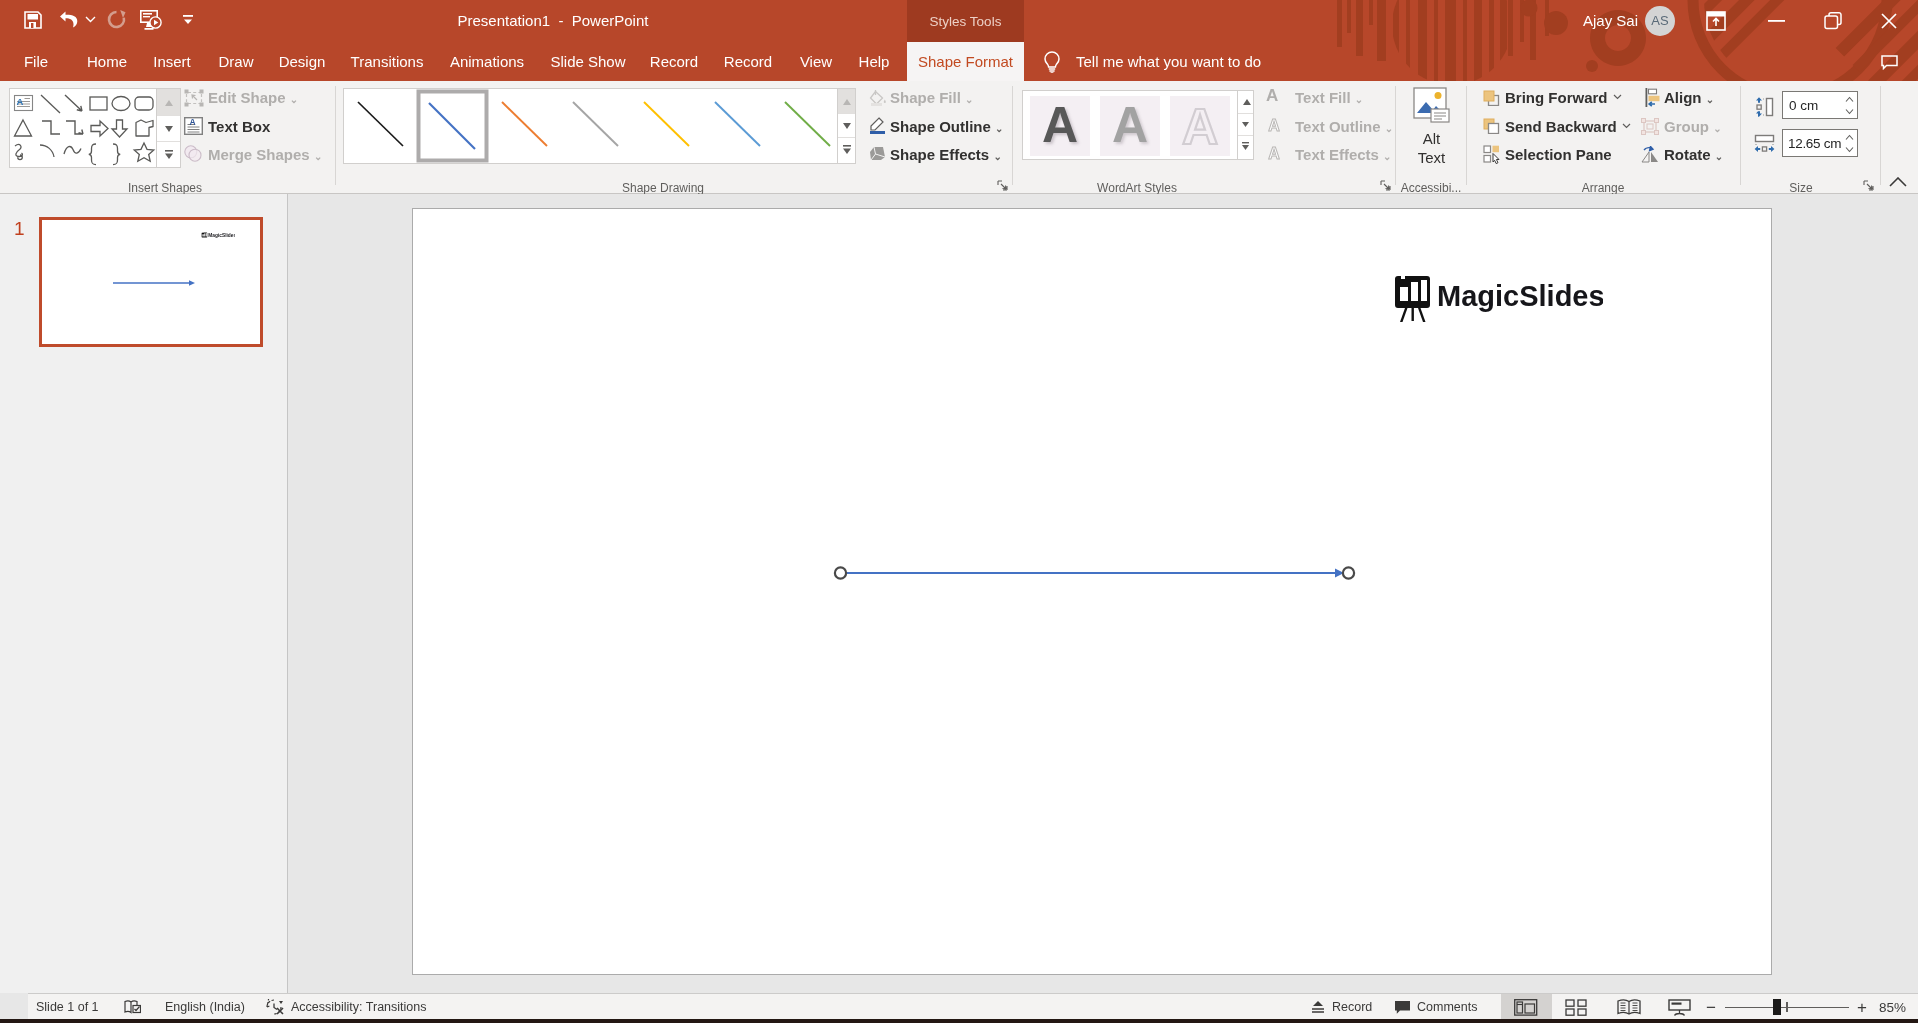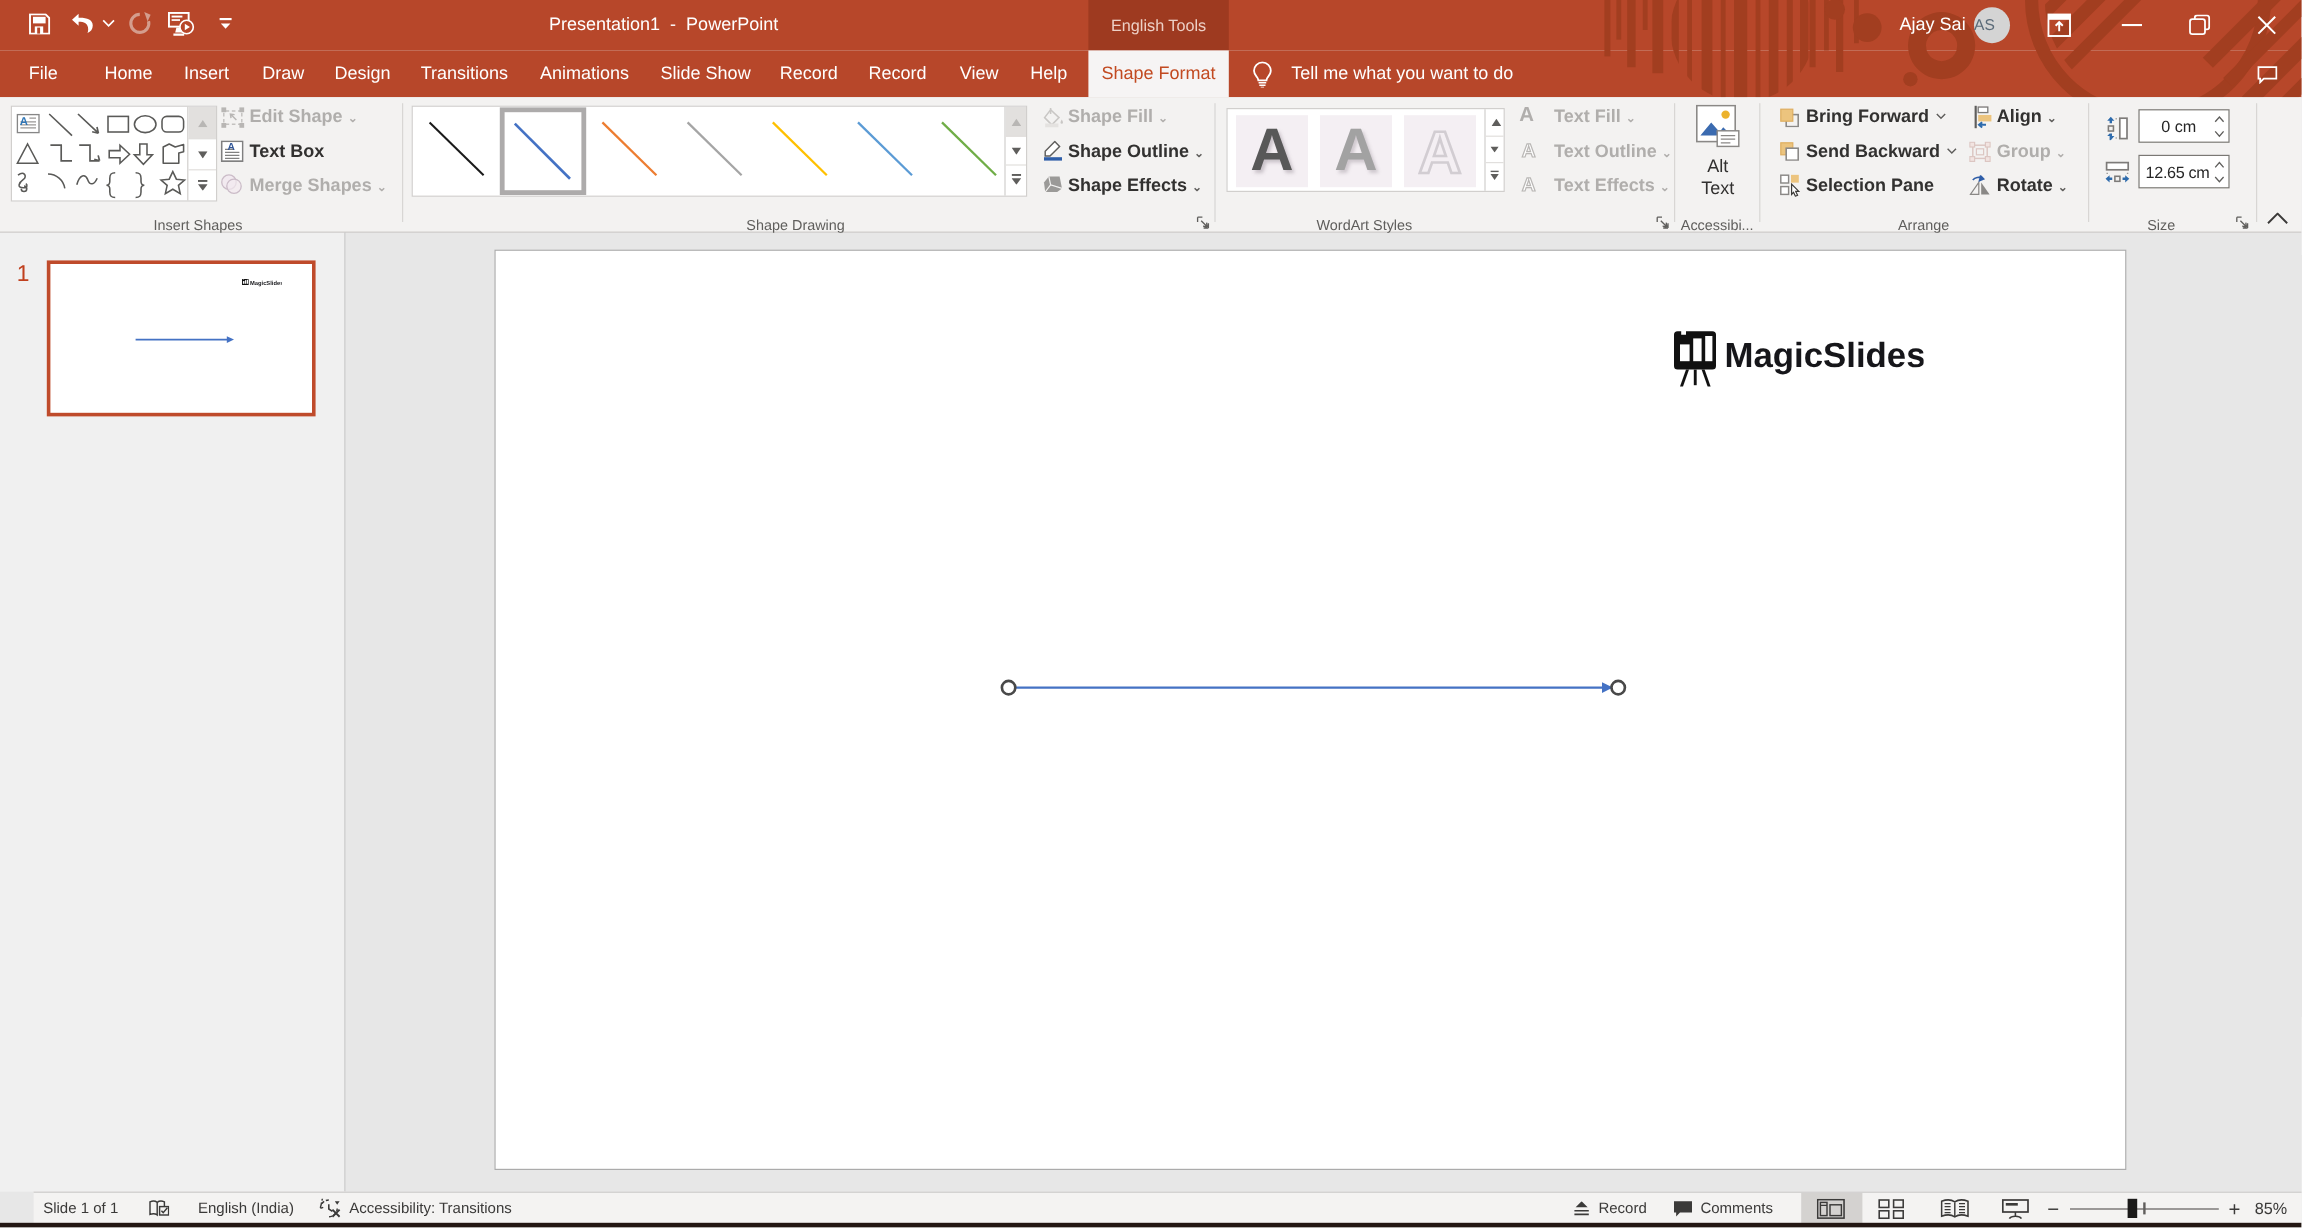--- a/index.html
+++ b/index.html
@@ -7,21 +7,21 @@
   body { font-family:"Liberation Sans", sans-serif; position:relative; background:#e7e7e7; }
   svg { display:block; }
   .abs { position:absolute; }
   
   #titlebar { position:absolute; left:0; top:0; width:1918px; height:42px; background:#b7472a; }
   #tabrow   { position:absolute; left:0; top:42px; width:1918px; height:39px; background:#b7472a; }
   #headart  { position:absolute; left:1330px; top:0; width:588px; height:81px; }
   #dtools   { position:absolute; left:907px; top:0; width:117px; height:42px; background:#9e3a20; color:#edd0c6; font-size:13.5px; text-align:center; line-height:44px; }
   #titletext{ position:absolute; top:0; left:0; width:1106px; height:42px; text-align:center; line-height:42px; color:#fff; font-size:15px; }
   #username { position:absolute; top:0; left:1583px; height:42px; line-height:42px; color:#fff; font-size:15px; }
-  #avatar { position:absolute; left:1645px; top:6px; width:30px; height:30px; border-radius:50%; background:#d4d4d4; color:#5a6a78; font-size:13px; text-align:left; line-height:30px; }
+  #avatar { position:absolute; left:1645px; top:6px; width:30px; height:30px; border-radius:50%; background:#d4d4d4; color:#5a6a78; font-size:13px; text-align:center; line-height:30px; }
   .tab { position:absolute; top:42px; height:39px; line-height:40px; color:#fff; font-size:15px; transform:translateX(-50%); white-space:nowrap; }
   #activetab { position:absolute; left:907px; top:42px; width:117px; height:39px; background:#f6f4f4; color:#c24a21; font-size:15px; text-align:center; line-height:40px; }
   #tellme { position:absolute; left:1076px; top:42px; height:39px; line-height:40px; color:#fff; font-size:15px; }
   
   #ribbon { position:absolute; left:0; top:81px; width:1918px; height:113px; background:#f3f2f1; border-bottom:1px solid #c8c6c4; }
   .vsep { position:absolute; top:5px; height:99px; width:1px; background:#d8d6d4; }
   .glabel { position:absolute; top:100px; height:16px; font-size:12px; color:#5f5e5c; text-align:right; transform:translateX(-50%); white-space:nowrap; }
   .gallery { position:absolute; background:#fff; border:1px solid #d1cfcd; }
   .rlbl { position:absolute; font-size:15px; color:#323130; white-space:nowrap; height:20px; line-height:20px;font-weight:bold; }
   .dis { color:#b0aeac !important; }
@@ -97,21 +97,21 @@
       <g transform="rotate(45 640 140)">
         <rect x="480" y="-150" width="12" height="320"></rect>
         <rect x="504" y="-150" width="10" height="320"></rect>
         <rect x="526" y="-150" width="13" height="320"></rect>
         <rect x="550" y="-150" width="10" height="320"></rect>
         <rect x="572" y="-150" width="12" height="320"></rect>
         <rect x="595" y="-150" width="10" height="320"></rect>
       </g>
     </g>
   </svg>
-  <div id="dtools">English Tools</div>
+  <div id="dtools">Styles Tools</div>
   <div id="qat">
 
     <svg class="abs" style="left:24px;top:11px" width="18" height="18" viewBox="0 0 18 18">
       <path d="M1 1 h13 l3 3 v13 h-16 Z" fill="none" stroke="#fff" stroke-width="1.6"></path>
       <rect x="3.5" y="3" width="10.5" height="5.5" fill="#fff"></rect>
       <rect x="5" y="11" width="7" height="6" fill="#fff"></rect>
       <rect x="7" y="12" width="2.4" height="5" fill="#b7472a"></rect>
     </svg>
 
     <svg class="abs" style="left:58px;top:11px" width="20" height="17" viewBox="0 0 20 17">
@@ -420,21 +420,21 @@
     <div class="vsep" style="left:1740px"></div>
 
     <svg class="abs" style="left:1755px;top:16px" width="19" height="20" viewBox="0 0 19 20">
       <rect x="11.5" y="1.5" width="6" height="17" fill="#fff" stroke="#7d7b79" stroke-width="1.4"></rect>
       <path d="M8 2 h2 M8 18 h2" stroke="#9a9896" stroke-width="1.2" stroke-dasharray="1 1.4"></path>
       <path d="M4 0.2 L7 3.6 L5 3.6 L5 5.8 L3 5.8 L3 3.6 L1 3.6 Z" fill="#2e6bac"></path>
       <path d="M4 19.8 L7 16.4 L5 16.4 L5 14.2 L3 14.2 L1 16.4 L3 16.4 L3 19.8 Z M4 19.8 L1 16.4" fill="#2e6bac"></path>
       <rect x="2" y="8" width="4.2" height="4.2" fill="none" stroke="#7d7b79" stroke-width="1.3"></rect>
     </svg>
     <div class="abs" style="left:1782px;top:10px;width:76px;height:28px;background:#fff;border:1px solid #7a7874">
-      <div style="font-size:13.5px;color:#262626;line-height:27px;padding-left:18px">0 cm</div>
+      <div style="font-size:13.5px;color:#262626;line-height:27px;padding-left:6px">0 cm</div>
       <svg class="abs" style="right:3px;top:4px" width="9" height="7" viewBox="0 0 9 7">
         <path d="M1 5.5 L4.5 1.5 L8 5.5" fill="none" stroke="#5f5e5c" stroke-width="1.1"></path>
       </svg>
       <svg class="abs" style="right:3px;bottom:3px" width="9" height="7" viewBox="0 0 9 7">
         <path d="M1 1.5 L4.5 5.5 L8 1.5" fill="none" stroke="#5f5e5c" stroke-width="1.1"></path>
       </svg>
     </div>
     <svg class="abs" style="left:1754px;top:53px" width="21" height="19" viewBox="0 0 21 19">
       <rect x="1.5" y="1.5" width="18" height="6" fill="#fff" stroke="#7d7b79" stroke-width="1.4"></rect>
       <path d="M2 10 v2 M19 10 v2" stroke="#9a9896" stroke-width="1.2" stroke-dasharray="1 1.4"></path>

